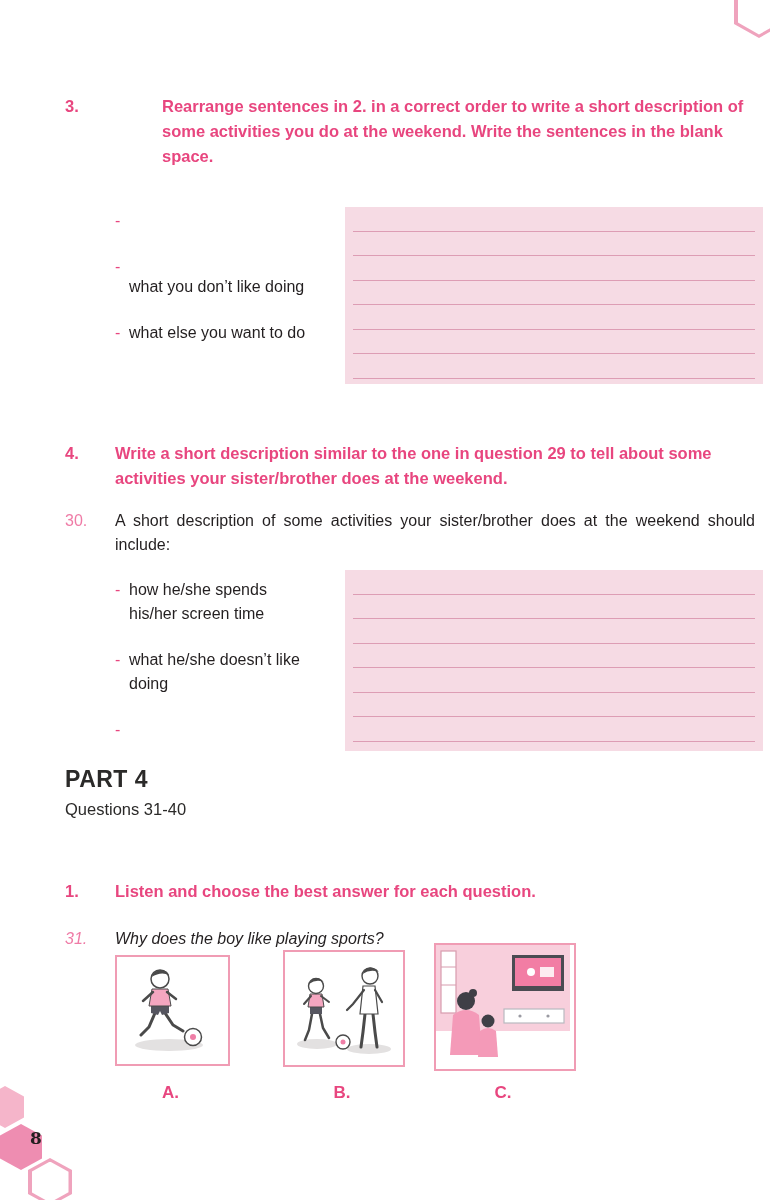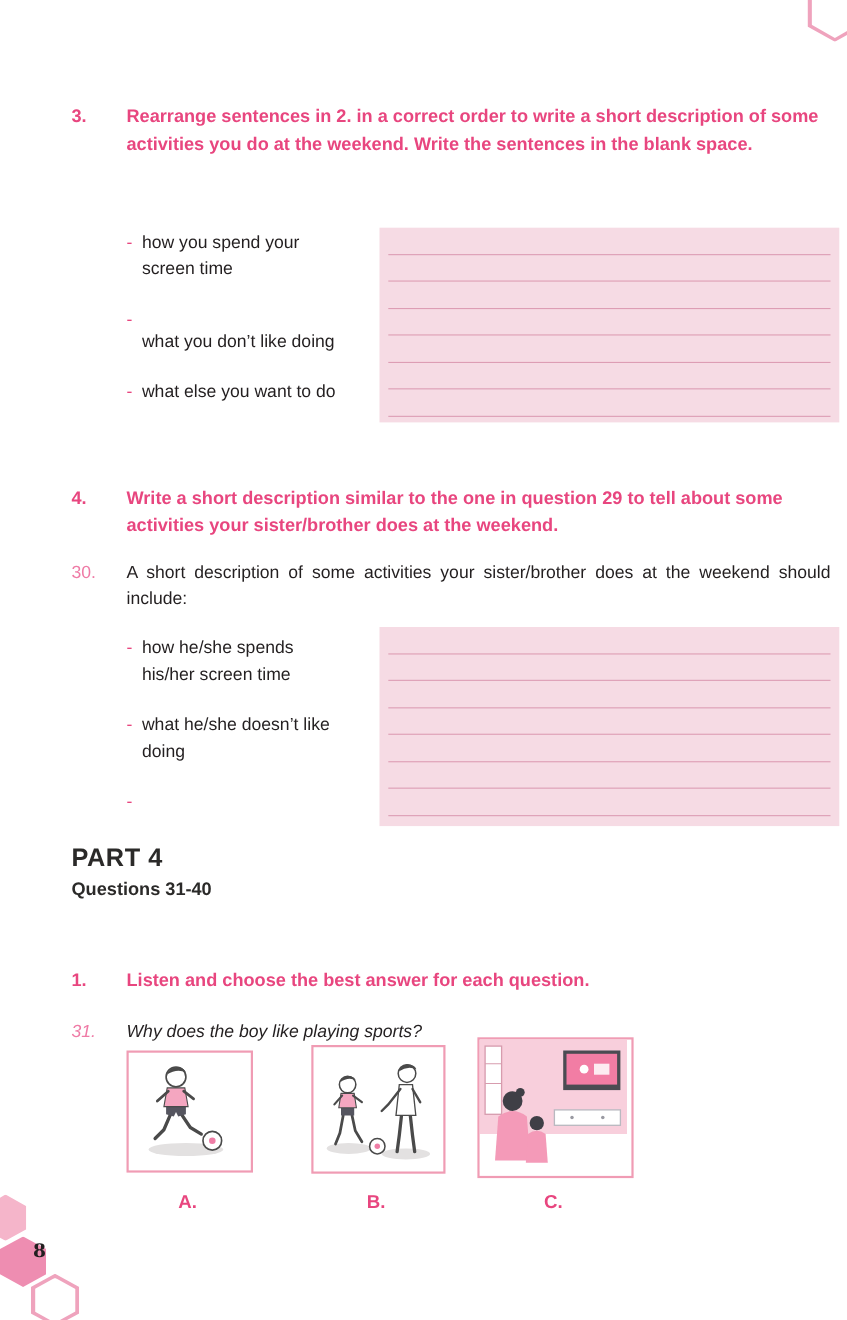--- a/index.html
+++ b/index.html
@@ -12,49 +12,48 @@
   .num{flex:0 0 50px;}
   .sec-heading{color:#e8467f;font-weight:700;font-size:16.5px;line-height:25px;}
   .q-num{color:#ef7ba6;font-size:16px;line-height:24px;}
   .body-text{font-size:16px;line-height:24px;color:#231f20;}
   .justify{text-align:justify;}
   .bullet{display:flex;margin-bottom:22px;}
   .bullet .dash{color:#e8467f;flex:0 0 14px;font-size:16px;line-height:24px;}
   .lines-box{background:#f6dbe4;padding:0 8px;}
   .wline{height:23.5px;border-bottom:1.5px solid #dd9db4;}
   .part-title{font-size:23px;font-weight:700;color:#2b2a29;letter-spacing:0.5px;}
-  .part-sub{font-size:16.5px;font-weight:700;color:#2b2a29;margin-top:7px;}
+  .part-sub{font-size:16.5px;font-weight:400;color:#2b2a29;margin-top:7px;}
   .img-box{border:2px solid #f09cb4;background:#ffffff;overflow:hidden;}
   .opt-label{color:#e8467f;font-weight:700;font-size:17px;text-align:center;}
   .page-num{font-family:"DejaVu Serif",serif;font-weight:700;font-size:17px;color:#231f20;}
   .hex{clip-path:polygon(50% 0%,100% 25%,100% 75%,50% 100%,0% 75%,0% 25%);}
   .hex-outline{background:#efa3bd;position:absolute;}
   .hex-outline .hex-inner{position:absolute;left:3.5px;top:3.5px;right:3.5px;bottom:3.5px;background:#ffffff;
     clip-path:polygon(50% 0%,100% 25%,100% 75%,50% 100%,0% 75%,0% 25%);}
   .hex-fill{position:absolute;}
 </style>
 </head>
 <body>
 
 <div class="page">
 
   <div class="hex hex-outline" style="left:734px;top:-18px;width:50px;height:56px;">
       <div class="hex-inner"></div>
     </div>
 
   <div class="abs flexrow" style="left:65px;top:94px;width:695px;">
     <div class="num sec-heading">3.</div>
-    <div class="sec-heading" style="width:640px;">Rearrange sentences in 2. in a correct order to write a short description of some activities you do at the weekend. Write the sentences in the blank space.</div>
+    <div class="sec-heading" style="width:640px;margin-left:47px;">Rearrange sentences in 2. in a correct order to write a short description of some activities you do at the weekend. Write the sentences in the blank space.</div>
   </div>
 
 
   <div class="abs" style="left:115px;top:209px;">
     <div class="bullet">
       <span class="dash">-</span>
-      <span class="body-text" style="width:160px;">how you spend your screen time</span>
     </div>
     <div class="bullet">
       <span class="dash">-</span>
       <span class="body-text" style="width:230px;margin-top:20px;">what you don’t like doing</span>
     </div>
     <div class="bullet">
       <span class="dash">-</span>
       <span class="body-text" style="width:230px;">what else you want to do</span>
     </div>
   </div>

